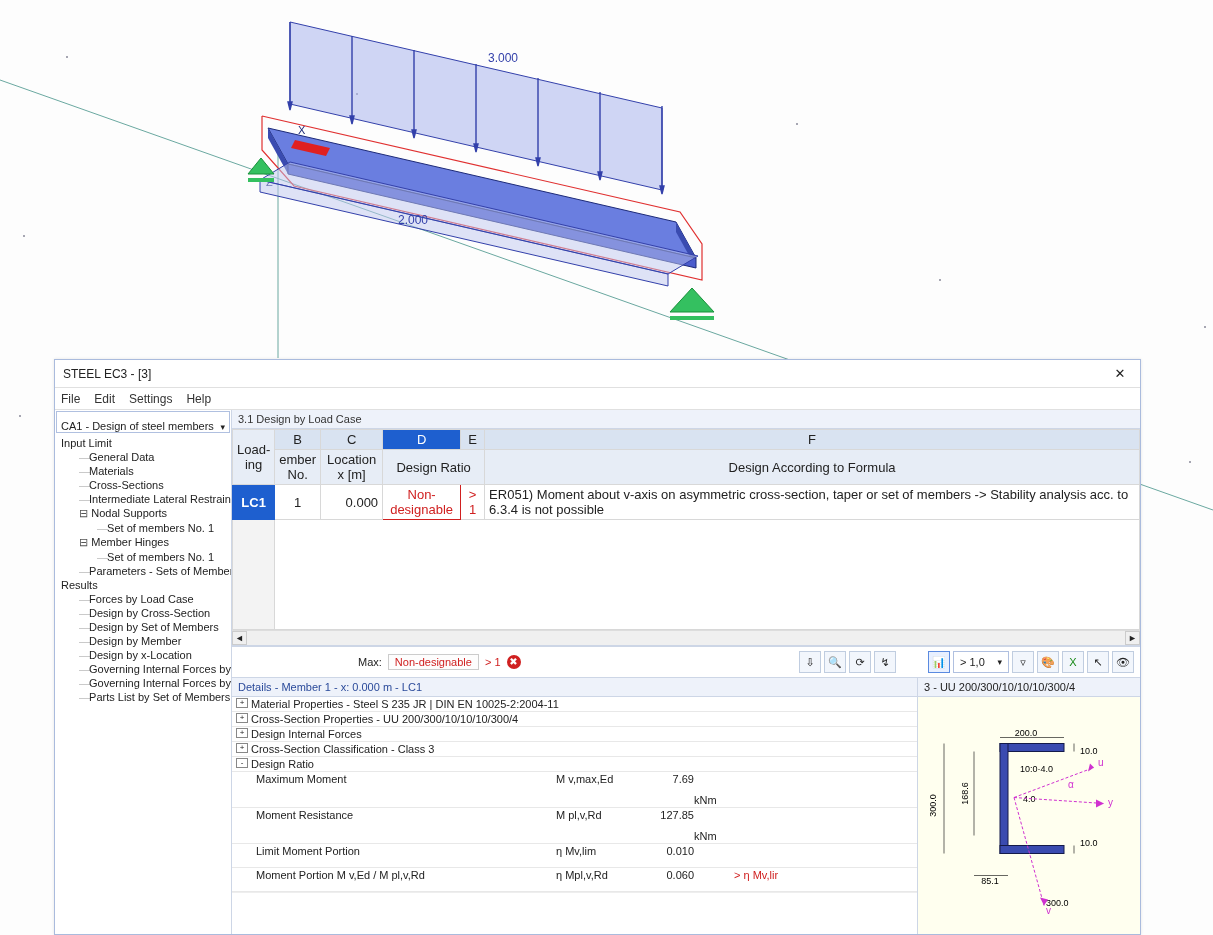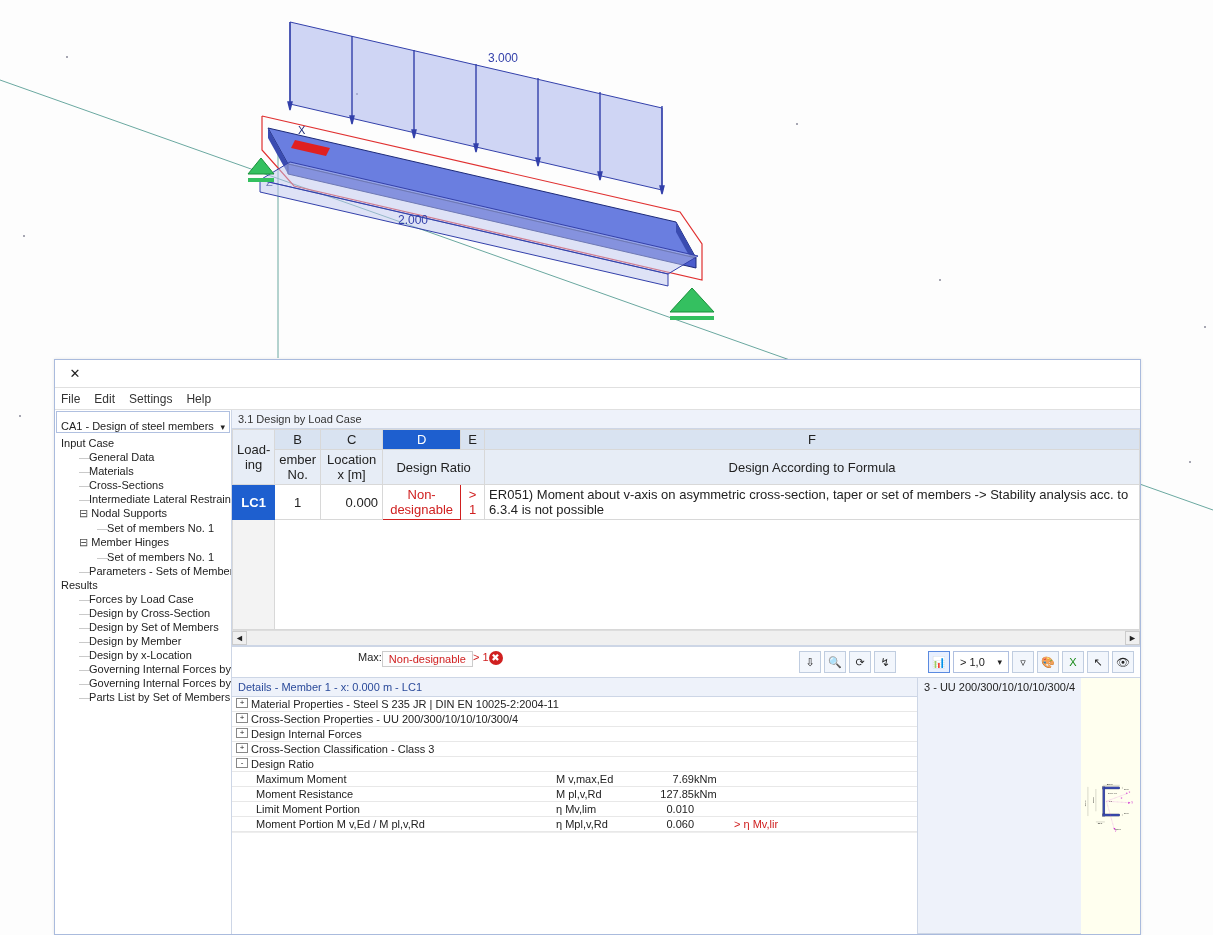--- a/index.html
+++ b/index.html
@@ -27,36 +27,36 @@
   .sectiontitle { background:#eef2fa; border-bottom:1px solid #cdd6e6; padding:3px 6px; font-size:11px; color:#333;}
   .grid1 { border-bottom:1px solid #cdd6e6;}
   .gridtable { border-collapse:collapse; font-size:13px; width:100%;}
   .gridtable th,.gridtable td { border:1px solid #d8d8d8; padding:2px 4px; text-align:center; background:#fafafa;}
   .gridtable th { background:#e7edf6; font-weight:normal;}
   .gridtable .hdcol{background:#d9e3f1;}
   .gridtable .dsel{background:#1e5fcf;color:#fff;}
   .gridbody .rlabel{background:#1e5fcf;color:#fff;border:1px solid #1e5fcf;font-weight:bold;}
   .gridbody td{background:#fff;}
   .red{color:#d02020;}
-  .maxbar{display:flex;align-items:flex-start;padding:4px 6px;border-top:1px solid #cdd6e6;border-bottom:1px solid #cdd6e6;}
+  .maxbar{display:flex;align-items:center;gap:6px;padding:4px 6px;border-top:1px solid #cdd6e6;border-bottom:1px solid #cdd6e6;}
   .maxbar .field{border:1px solid #ccc;padding:1px 6px;background:#fdfdfd;}
   .tbtns{margin-left:auto;display:flex;gap:3px;}
   .tbtn{width:22px;height:22px;border:1px solid #c0cde0;background:#f2f6fc;display:flex;align-items:center;justify-content:center;font-size:11px;cursor:pointer;}
   .scalebox{border:1px solid #b0c0e0;padding:1px 6px;font-size:11px;display:flex;align-items:center;gap:4px;min-width:56px;}
   .lowerpane{flex:1;display:flex;overflow:hidden;}
   .details{flex:1;border-right:1px solid #cdd6e6;overflow:auto;}
   .details .hdr{background:#eef2fa;color:#2a4a9a;padding:3px 6px;font-size:11px;border-bottom:1px solid #cdd6e6;}
   .detrow{display:flex;border-bottom:1px solid #e8e8e8;font-size:11px;padding:1px 4px;}
   .detrow .box{width:12px;height:10px;border:1px solid #888;margin-right:3px;display:inline-flex;align-items:center;justify-content:center;font-size:8px;line-height:1;}
   .detrow .lbl{flex:0 0 300px;white-space:nowrap;}
   .detrow .sym{flex:0 0 78px;}
   .detrow .val{flex:0 0 60px;text-align:right;padding-right:0;}
-  .detrow .unit{flex:0 0 40px;}
+  .detrow .unit{flex:0 0 40px;margin-top:21px;}
   .detrow .cond{flex:0 0 60px;color:#d02020;}
-  .section{width:222px;display:flex;flex-direction:row;}
+  .section{width:222px;display:flex;flex-direction:column;}
   .section .shdr{background:#eef2fa;padding:3px 6px;font-size:11px;border-bottom:1px solid #cdd6e6;}
   .section .sbody{flex:1;background:#ffffef;position:relative;}
   .scrollfake{height:15px;background:#f0f0f0;border-top:1px solid #ddd;display:flex;}
   .scrollfake .arrow{width:15px;border:1px solid #ccc;text-align:center;font-size:9px;line-height:13px;}
   .scrollfake .track{flex:1;}
 </style>
 </head>
 <body>
 
 <div class="viewport">
@@ -121,36 +121,37 @@
 
     <polygon points="261,158 248,174 274,174" fill="#34c060" stroke="#18903a"></polygon>
     <polygon points="248,178 274,178 274,182 248,182" fill="#34c060"></polygon>
     <polygon points="692,288 670,312 714,312" fill="#34c060" stroke="#18903a"></polygon>
     <polygon points="670,316 714,316 714,320 670,320" fill="#34c060"></polygon>
   </svg>
 </div>
 
 <div class="window">
   <div class="titlebar">
+    <span class="title">STEEL EC3 - [3]</span>
     <span class="closebtn">✕</span>
   </div>
   <div class="menubar">
     <span>File</span>
     <span>Edit</span>
     <span>Settings</span>
     <span>Help</span>
   </div>
   <div class="content">
     <div class="sidebar">
       <div class="dropdown">
         <span>CA1 - Design of steel members</span>
           <span class="chev">▾</span>
       </div>
       <div class="tree" id="tree">
-          <div class="node lvl1">Input Case</div>
+          <div class="node lvl1">Input Limit</div>
           <div class="node lvl2 leaf">General Data</div>
           <div class="node lvl2 leaf">Materials</div>
           <div class="node lvl2 leaf">Cross-Sections</div>
           <div class="node lvl2 leaf">Intermediate Lateral Restraints</div>
           <div class="node lvl2 exp">Nodal Supports</div>
           <div class="node lvl3 leaf">Set of members No. 1</div>
           <div class="node lvl2 exp">Member Hinges</div>
           <div class="node lvl3 leaf">Set of members No. 1</div>
           <div class="node lvl2 leaf">Parameters - Sets of Members</div>
           <div class="node lvl1">Results</div>

